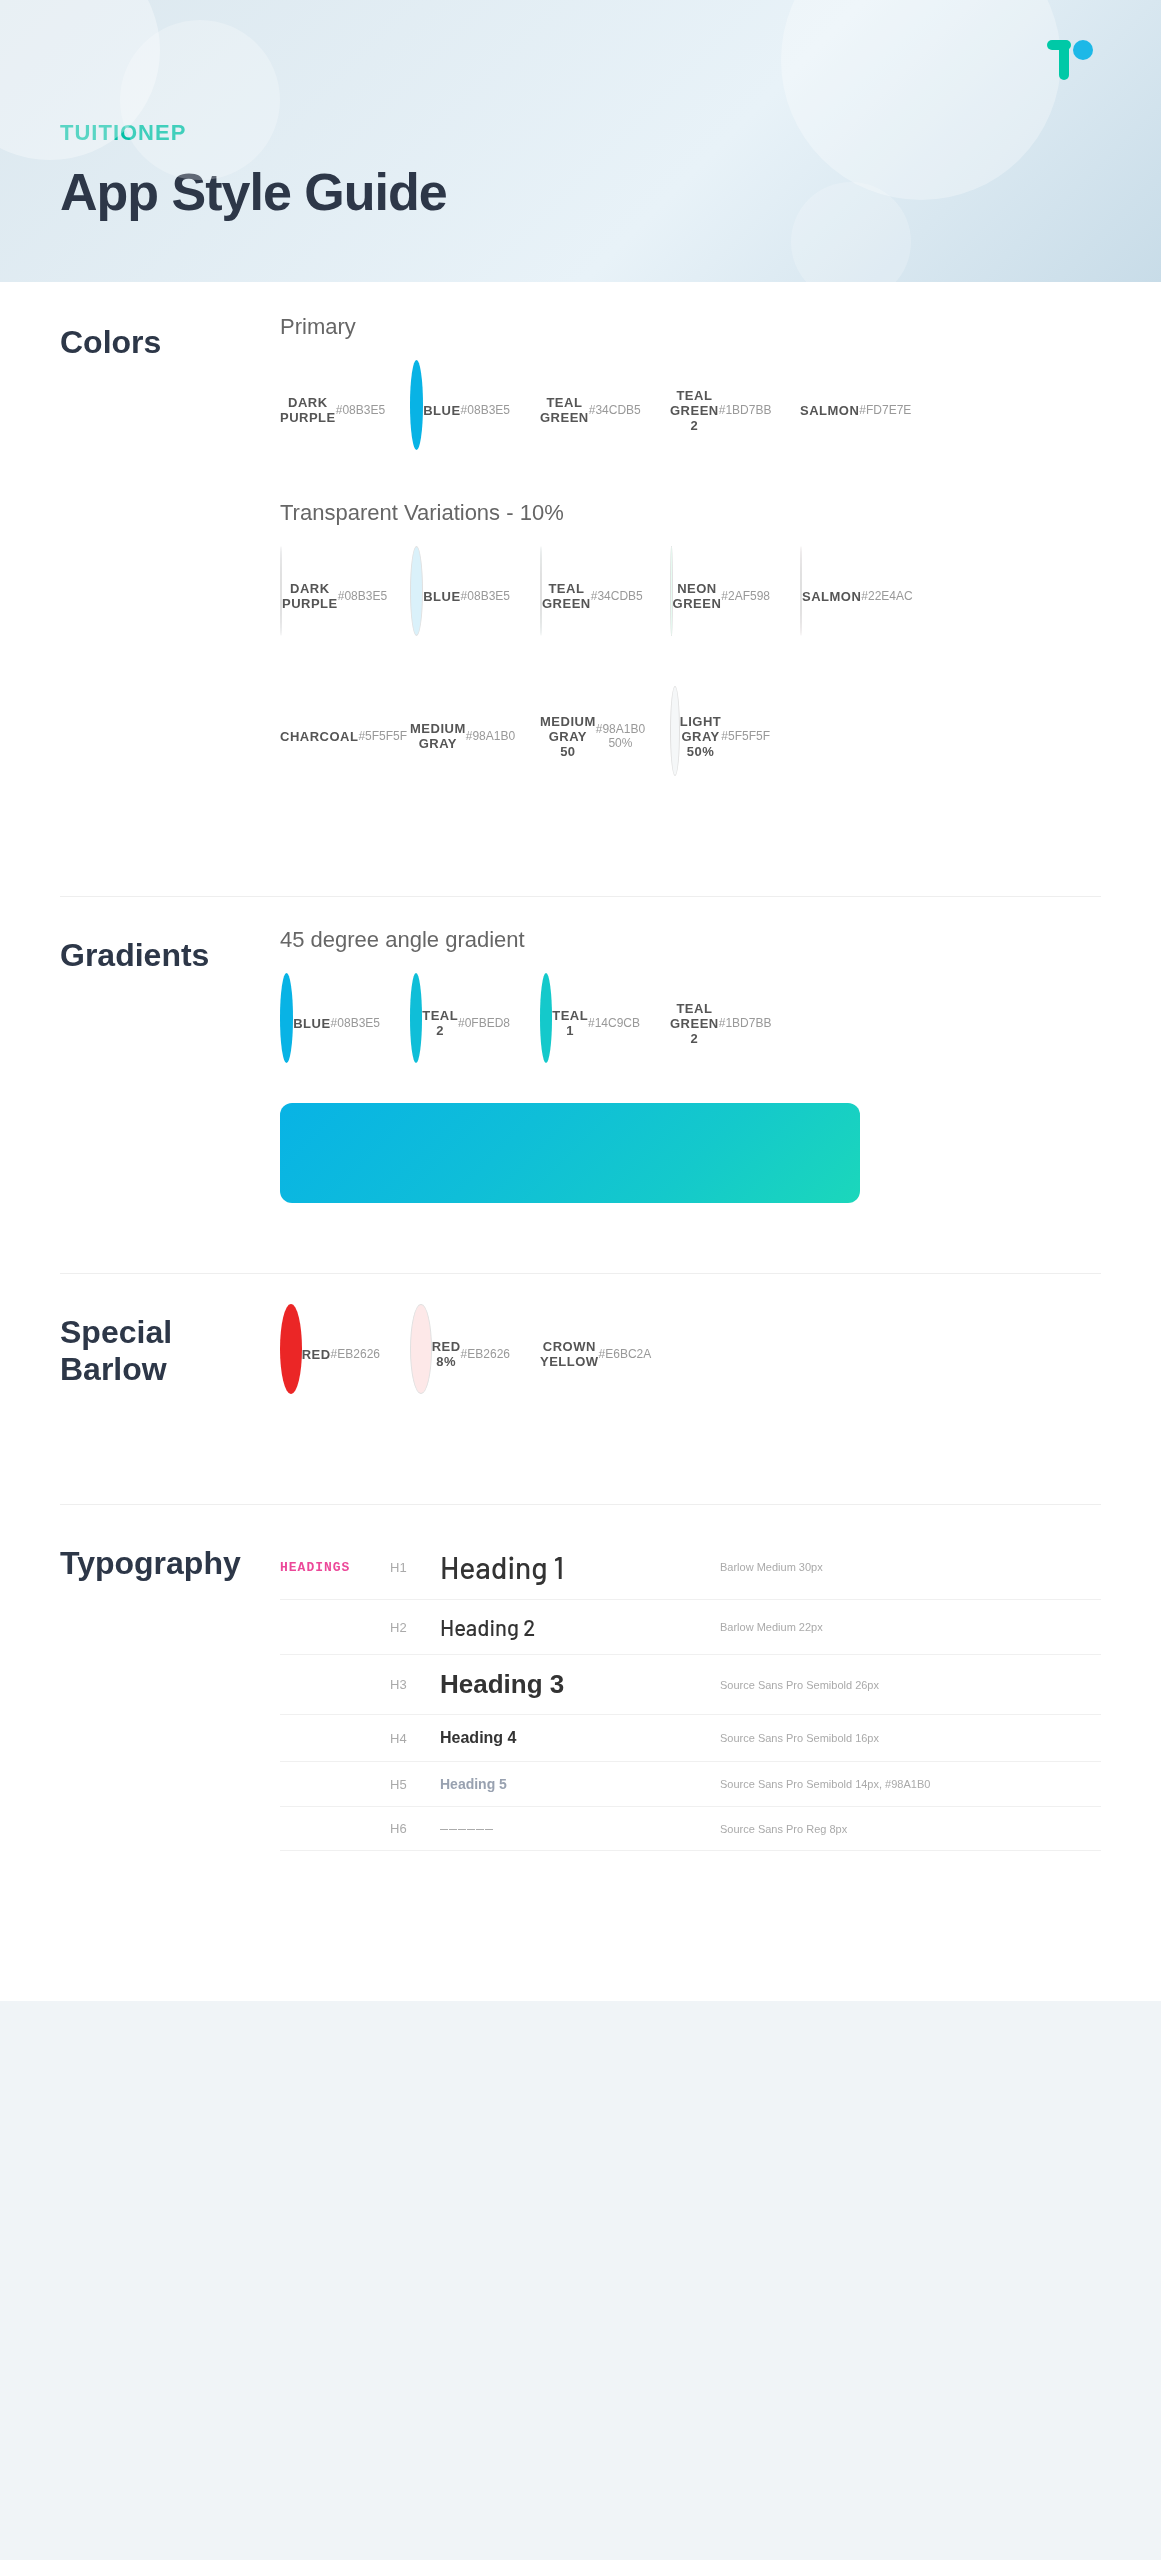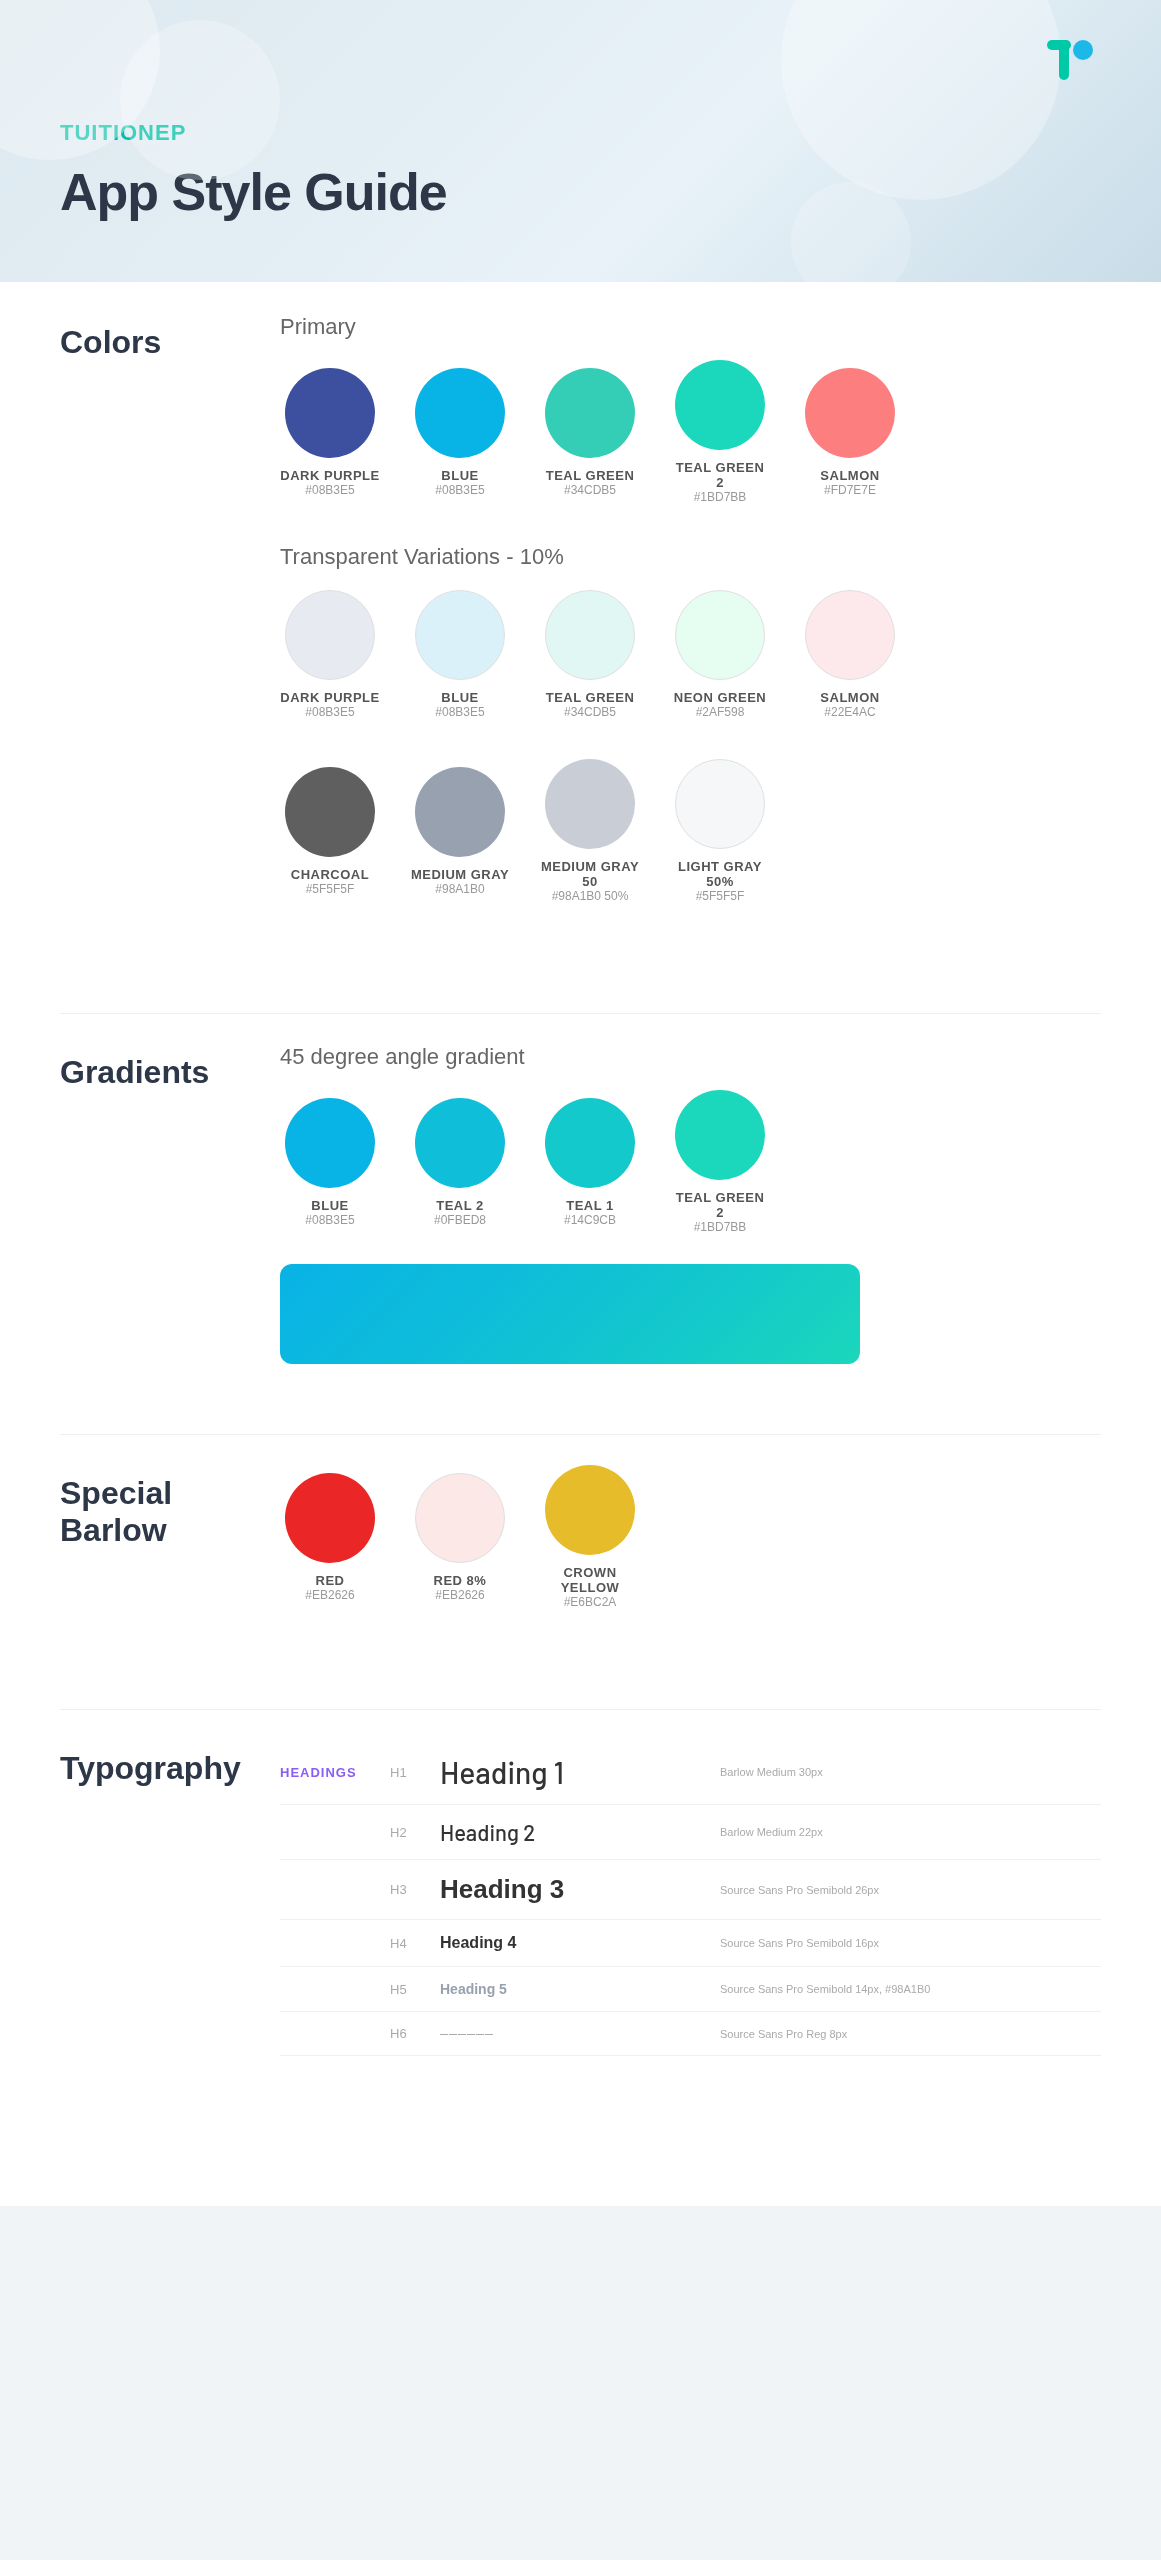--- a/index.html
+++ b/index.html
@@ -71,24 +71,23 @@
       margin-bottom: 20px;
     }
     .color-row {
       display: flex;
       gap: 30px;
       margin-bottom: 30px;
       flex-wrap: wrap;
     }
     .color-item {
       display: flex;
-      flex-direction: column;
+      flex-direction: row;
       align-items: center;
       width: 100px;
-      justify-content: center;
     }
     .color-circle {
       width: 90px;
       height: 90px;
       border-radius: 50%;
       margin-bottom: 10px;
     }
     .color-name {
       font-size: 13px;
       font-weight: 600;
@@ -114,25 +113,26 @@
     }
     
     .typo-table {
       display: flex;
       flex-direction: column;
       gap: 0;
     }
     .typo-headings-label {
       font-size: 13px;
       font-weight: 600;
-      color: #8b5cf6;
+      color: #ec4899;
       letter-spacing: 1px;
       text-transform: uppercase;
       width: 110px;
       min-width: 110px;
+      font-family: Liberation Mono, monospace;
     }
     .typo-row {
       display: flex;
       align-items: center;
       padding: 14px 0;
       border-bottom: 1px solid #f0f0f0;
     }
     .typo-level {
       font-size: 13px;
       color: #aaa;

